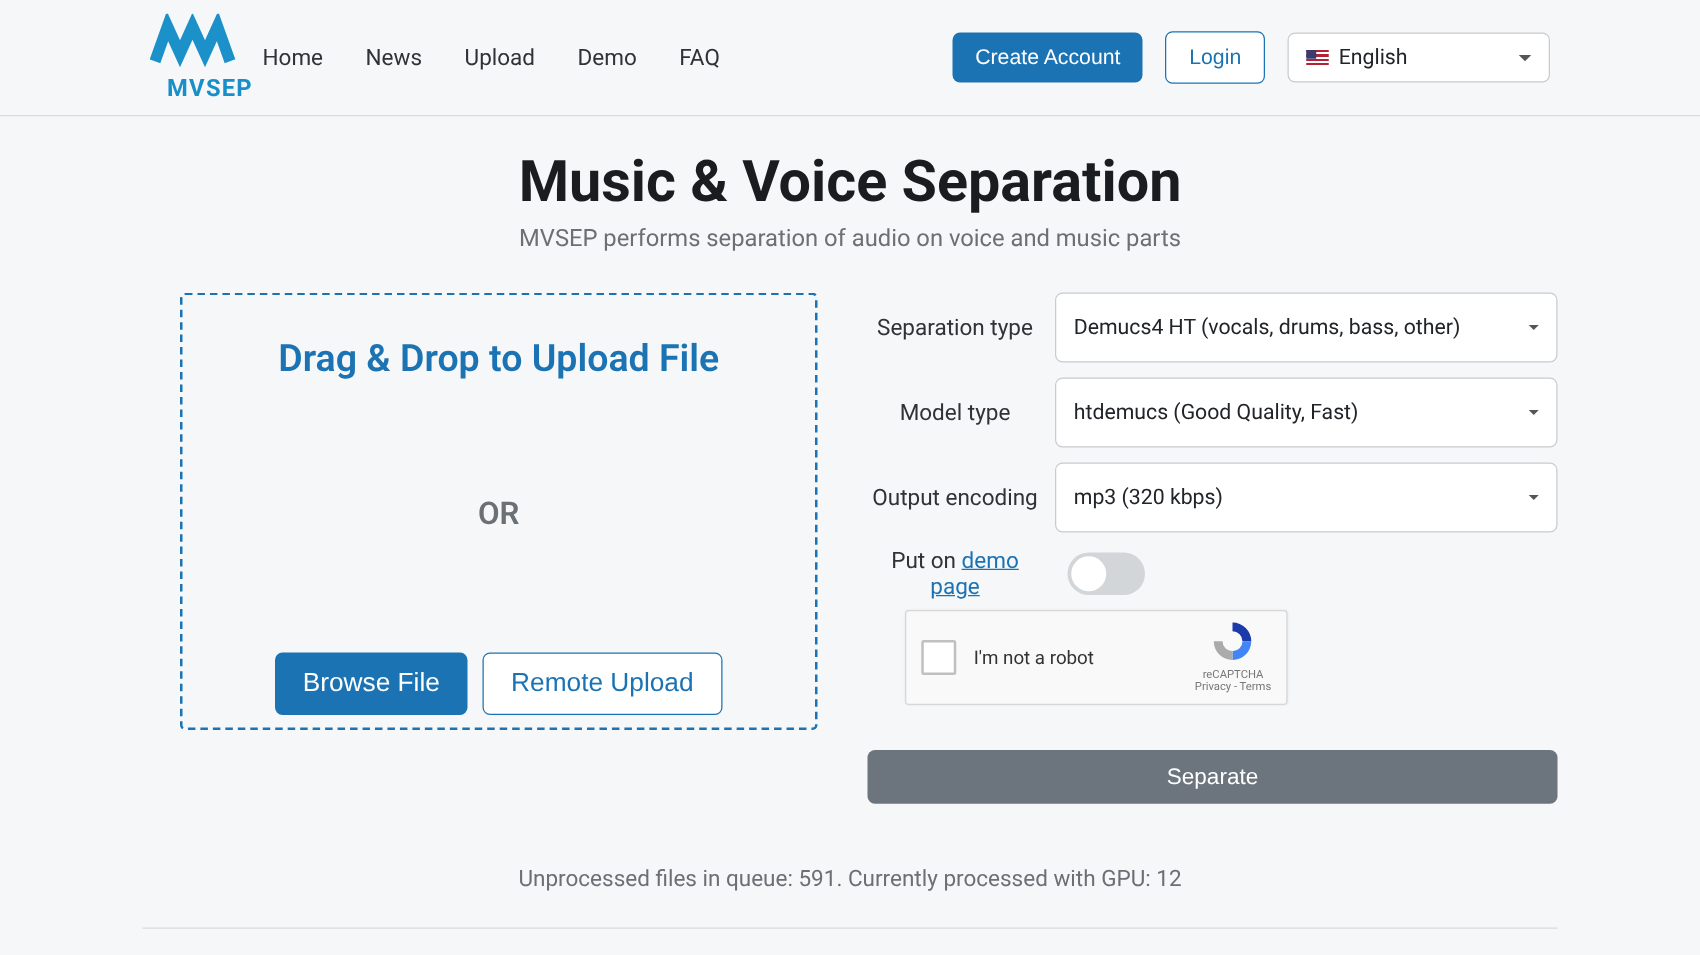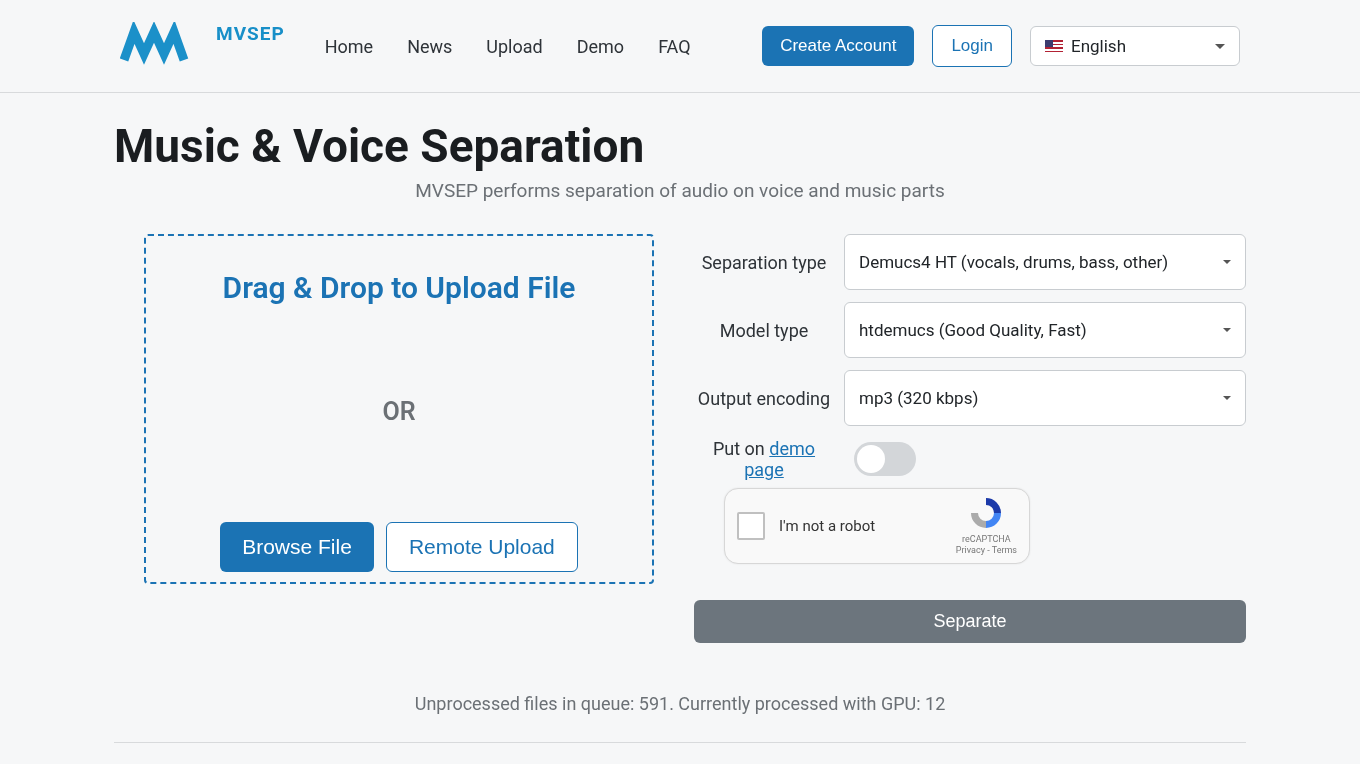--- a/index.html
+++ b/index.html
@@ -15,21 +15,22 @@
   .navbar {
     display: flex;
     align-items: center;
     padding: 0 120px;
     height: 93px;
     border-bottom: 1px solid #d8dadc;
     background: #f6f7f8;
   }
   .logo {
     display: flex;
-    margin-right: 40px;
+    align-items: center;
+    flex-direction: column;
   }
   .logo-text {
     font-size: 19px;
     font-weight: 700;
     letter-spacing: 1px;
     color: #188fc8;
     margin-left: 6px;
   }
   .nav-links {
     display: flex;
@@ -118,20 +119,21 @@
   }
   
   .container {
     width: 1132px;
     margin: 0 auto;
     padding-top: 26px;
   }
   .hero-title {
     font-size: 46px;
     font-weight: 700;
+    text-align: center;
     color: #1a1d20;
   }
   .hero-sub {
     text-align: center;
     font-size: 19px;
     color: #6b7075;
     margin-top: 6px;
   }
   
   .cols {
@@ -231,21 +233,21 @@
     border-radius: 50%;
     left: 3px;
     top: 3px;
   }
   
   .recaptcha {
     width: 306px;
     height: 76px;
     background: #f9f9f9;
     border: 1px solid #d7d7d7;
-    border-radius: 14px;
+    border-radius: 3px;
     display: flex;
     align-items: center;
     padding: 0 12px;
     margin-left: 30px;
     margin-top: -4px;
     box-shadow: 0 0 2px rgba(0,0,0,0.08);
   }
   .rc-check {
     width: 28px;
     height: 28px;

